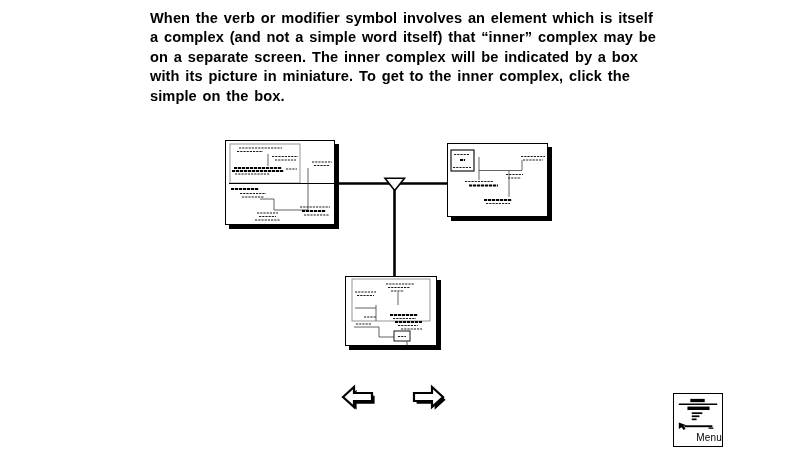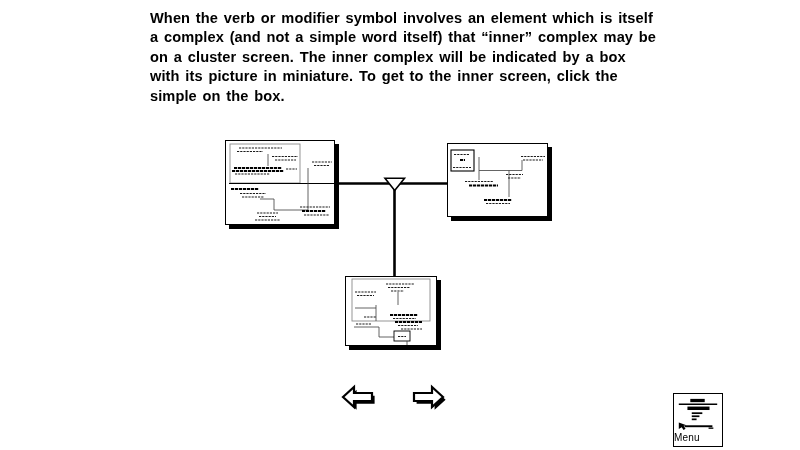--- a/index.html
+++ b/index.html
@@ -38,34 +38,34 @@
   #fwd-btn{left:409px;top:384px;}
   .navbtn svg{display:block;width:100%;height:100%;}
   
   #menu-btn{
     position:absolute;left:673px;top:393px;width:50px;height:54px;
     background:#fff;border:1.5px solid #000;padding:0;cursor:pointer;z-index:2;
     font-family:"Liberation Sans",sans-serif;
   }
   #menu-btn svg{position:absolute;left:0;top:0;width:100%;height:100%;}
   .menu-label{
-    position:absolute;left:0;bottom:3px;width:100%;text-align:left;
+    position:absolute;left:0;bottom:3px;width:100%;text-align:right;
     font-size:10px;color:#000;letter-spacing:.2px;
   }
 </style>
 </head>
 <body>
 
 <div class="screen">
 
   <div class="instruction">
     <div>When the verb or modifier symbol involves an element which is itself</div>
     <div>a complex (and not a simple word itself) that “inner” complex may be</div>
-    <div>on a cluster screen. The inner complex will be indicated by a box</div>
-    <div>with its picture in miniature. To get to the inner screen, click the</div>
+    <div>on a separate screen. The inner complex will be indicated by a box</div>
+    <div>with its picture in miniature. To get to the inner complex, click the</div>
     <div>simple on the box.</div>
   </div>
 
   <svg class="overlay" width="800" height="450" viewBox="0 0 800 450">
     <line x1="334" y1="183.5" x2="448" y2="183.5" stroke="#000" stroke-width="2.6"></line>
     <line x1="394.5" y1="183" x2="394.5" y2="277" stroke="#000" stroke-width="2.6"></line>
     <polygon points="385,178.3 404.5,178.3 394.7,190.5" fill="#fff" stroke="#000" stroke-width="1.6"></polygon>
   </svg>
 
   <div class="cbox" id="box-left">

